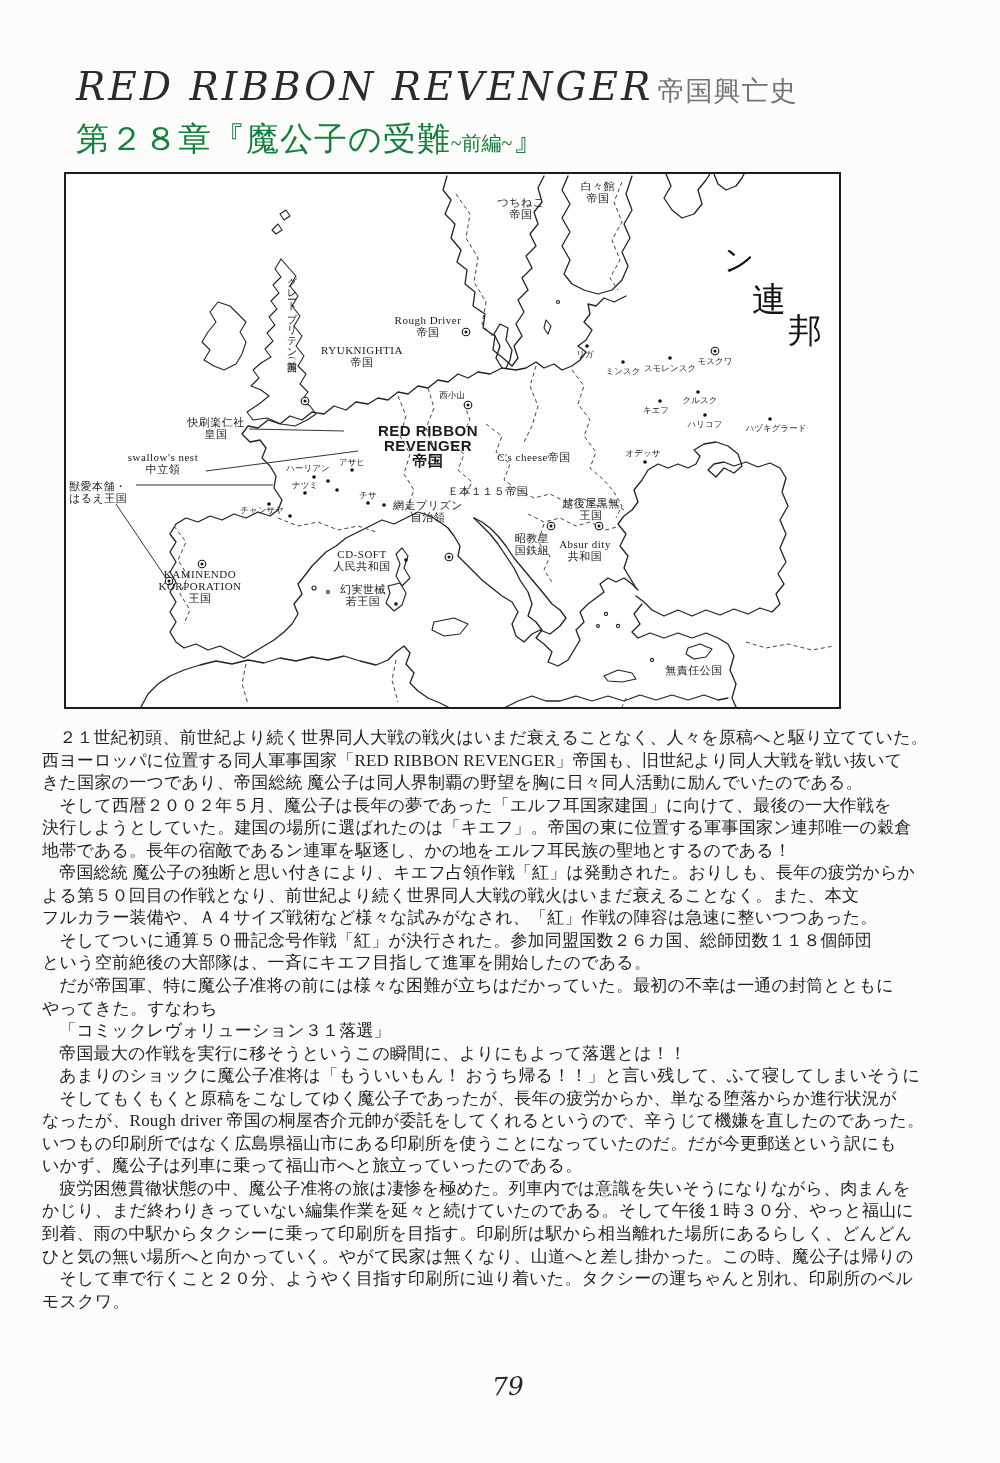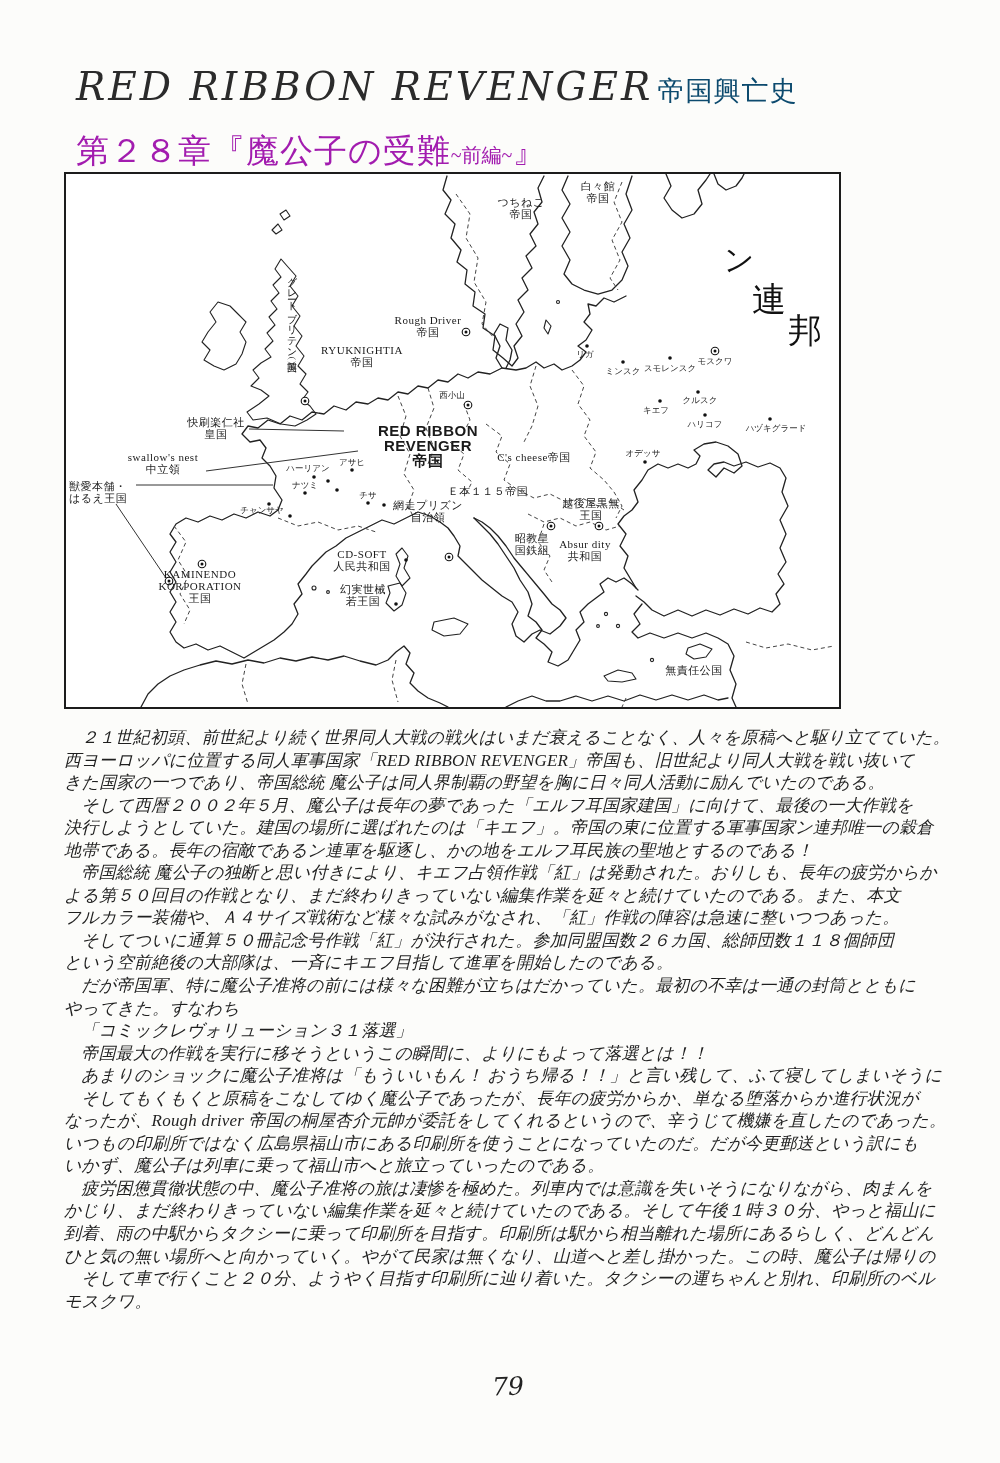--- a/index.html
+++ b/index.html
@@ -8,40 +8,40 @@
     background:#fcfcfa;color:#222;
     font-family:"Liberation Serif","DejaVu Serif",serif;
   }
   .page{position:absolute;inset:0;}
   
   .title-block{position:absolute;left:76px;top:64px;white-space:nowrap;}
   .title-latin{
     font-family:"DejaVu Serif","Liberation Serif",serif;
     font-style:italic;font-size:39px;letter-spacing:3px;color:#2b2b2b;font-weight:500;
   }
-  .title-kanji{font-size:27px;color:#0c4a6e;letter-spacing:1px;margin-left:4px;}
-  .chapter-line{margin-top:20px;font-size:33px;color:#a21caf;letter-spacing:1px;}
+  .title-kanji{font-size:27px;color:#737373;letter-spacing:1px;margin-left:4px;}
+  .chapter-line{margin-top:8px;font-size:33px;color:#15803d;letter-spacing:1px;}
   .chapter-sub{font-size:20px;letter-spacing:0;}
   
   .map-figure{
     position:absolute;left:64px;top:172px;width:773px;height:533px;
     border:2px solid #1c1c1c;background:#fff;box-sizing:content-box;
   }
   .map-figure svg{display:block;}
   .coast{fill:none;stroke:#222;stroke-width:1.3;stroke-linejoin:round;stroke-linecap:round;}
   .island{fill:none;stroke:#222;stroke-width:1.1;stroke-linejoin:round;}
   .border-dash{fill:none;stroke:#444;stroke-width:1;stroke-dasharray:4 3;}
   .leader{stroke:#333;stroke-width:1;}
   .mlab{font-family:"Liberation Serif","DejaVu Serif",serif;fill:#1a1a1a;letter-spacing:.5px;}
   .mlab.brand{font-family:"Liberation Sans","DejaVu Sans",sans-serif;font-weight:bold;letter-spacing:.5px;}
   .citylab{font-family:"Liberation Serif","DejaVu Serif",serif;fill:#222;}
   .fed{font-family:"Liberation Serif","DejaVu Serif",serif;fill:#111;}
   .vert{writing-mode:vertical-rl;text-orientation:upright;}
   
-  .body-text{position:absolute;left:64px;top:727px;width:886px;font-style:italic;}
+  .body-text{position:absolute;left:42px;top:727px;width:886px;}
   .body-text .line{
     height:22.55px;line-height:22.55px;font-size:17px;letter-spacing:.2px;
     white-space:pre;color:#1f1f1f;
   }
   
   .page-number{
     position:absolute;left:488px;top:1372px;width:40px;text-align:center;
     font-size:25px;font-style:italic;color:#222;transform:rotate(-2deg);
     font-family:"DejaVu Serif","Liberation Serif",serif;
   }
@@ -349,21 +349,21 @@
   </div>
 
   <div class="body-text" id="body-text">
       <div class="line">　２１世紀初頭、前世紀より続く世界同人大戦の戦火はいまだ衰えることなく、人々を原稿へと駆り立てていた。</div>
       <div class="line">西ヨーロッパに位置する同人軍事国家「RED RIBBON REVENGER」帝国も、旧世紀より同人大戦を戦い抜いて</div>
       <div class="line">きた国家の一つであり、帝国総統 魔公子は同人界制覇の野望を胸に日々同人活動に励んでいたのである。</div>
       <div class="line">　そして西暦２００２年５月、魔公子は長年の夢であった「エルフ耳国家建国」に向けて、最後の一大作戦を</div>
       <div class="line">決行しようとしていた。建国の場所に選ばれたのは「キエフ」。帝国の東に位置する軍事国家ン連邦唯一の穀倉</div>
       <div class="line">地帯である。長年の宿敵であるン連軍を駆逐し、かの地をエルフ耳民族の聖地とするのである！</div>
       <div class="line">　帝国総統 魔公子の独断と思い付きにより、キエフ占領作戦「紅」は発動された。おりしも、長年の疲労からか</div>
-      <div class="line">よる第５０回目の作戦となり、まだ終わりきっていない編集作業を延々と続けていたのである。また、本文</div>
+      <div class="line">よる第５０回目の作戦となり、前世紀より続く世界同人大戦の戦火はいまだ衰えることなく。また、本文</div>
       <div class="line">フルカラー装備や、Ａ４サイズ戦術など様々な試みがなされ、「紅」作戦の陣容は急速に整いつつあった。</div>
       <div class="line">　そしてついに通算５０冊記念号作戦「紅」が決行された。参加同盟国数２６カ国、総師団数１１８個師団</div>
       <div class="line">という空前絶後の大部隊は、一斉にキエフ目指して進軍を開始したのである。</div>
       <div class="line">　だが帝国軍、特に魔公子准将の前には様々な困難が立ちはだかっていた。最初の不幸は一通の封筒とともに</div>
       <div class="line">やってきた。すなわち</div>
       <div class="line">　「コミックレヴォリューション３１落選」</div>
       <div class="line">　帝国最大の作戦を実行に移そうというこの瞬間に、よりにもよって落選とは！！</div>
       <div class="line">　あまりのショックに魔公子准将は「もういいもん！ おうち帰る！！」と言い残して、ふて寝してしまいそうに</div>
       <div class="line">　そしてもくもくと原稿をこなしてゆく魔公子であったが、長年の疲労からか、単なる堕落からか進行状況が</div>
       <div class="line">なったが、Rough driver 帝国の桐屋杏介元帥が委託をしてくれるというので、辛うじて機嫌を直したのであった。</div>

